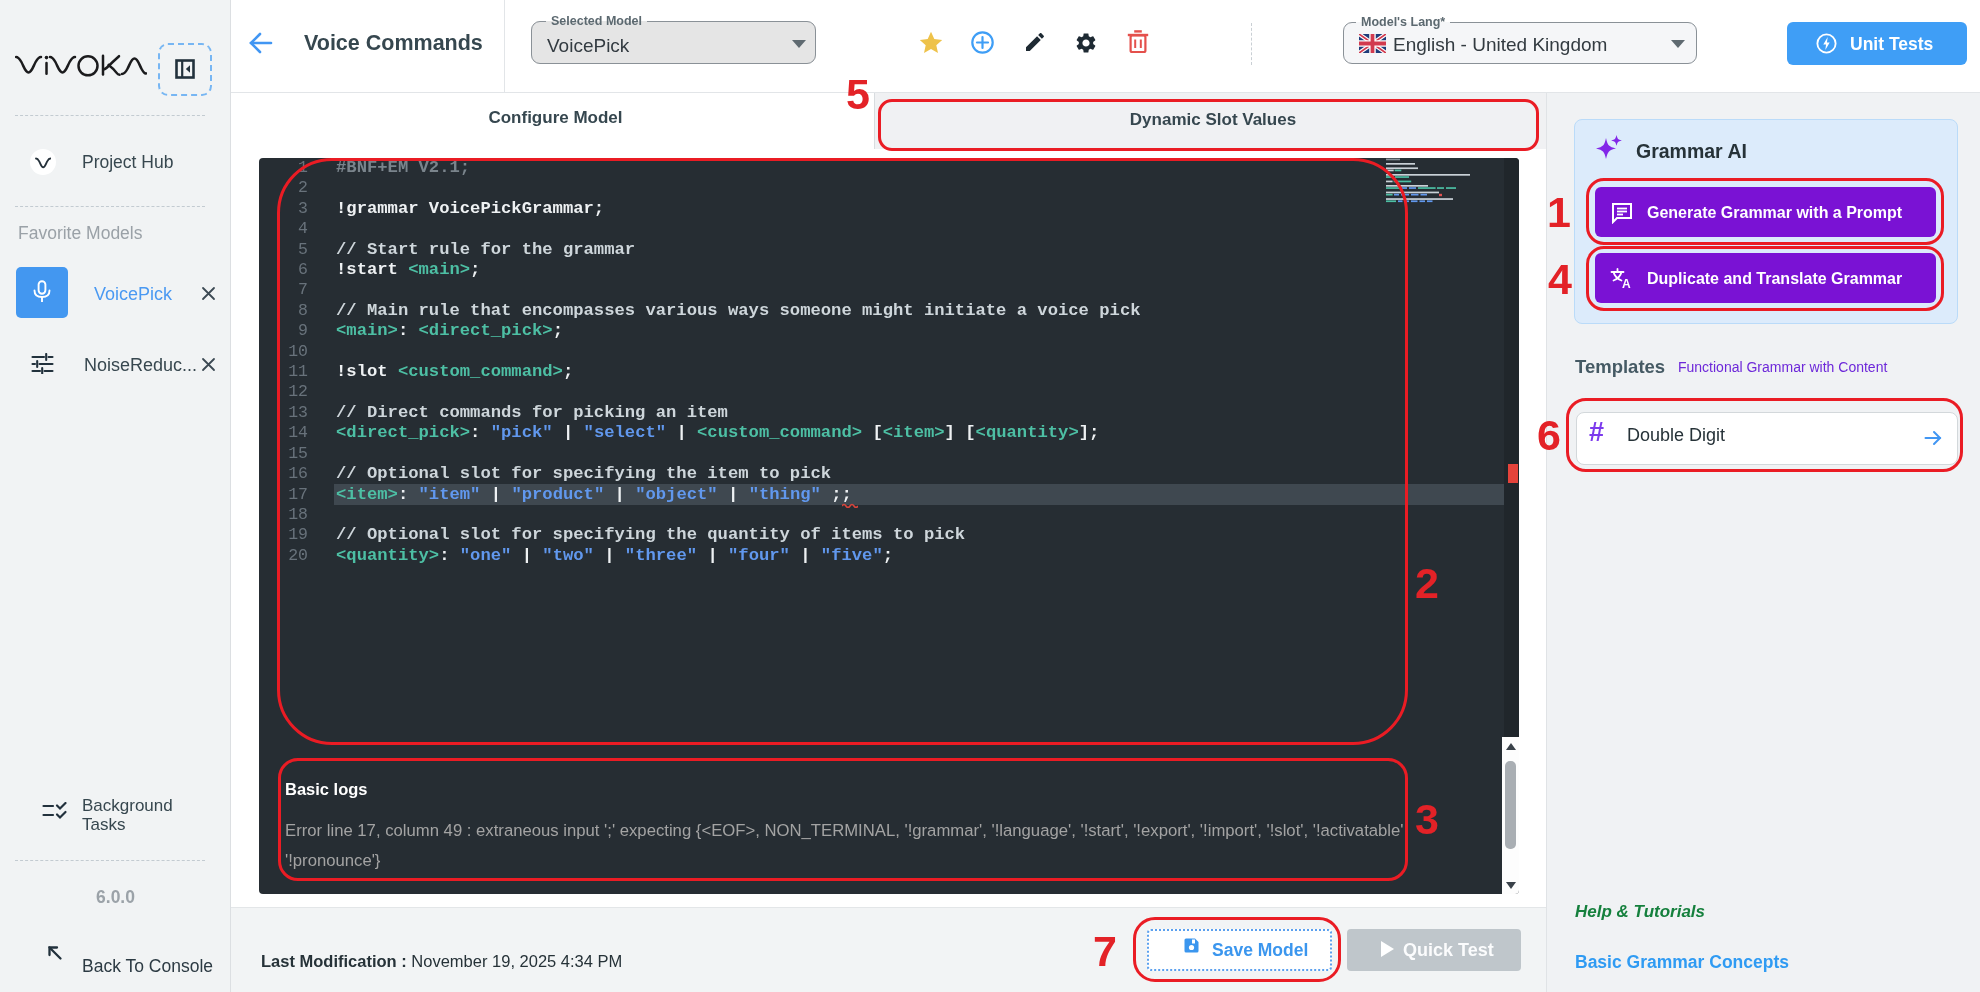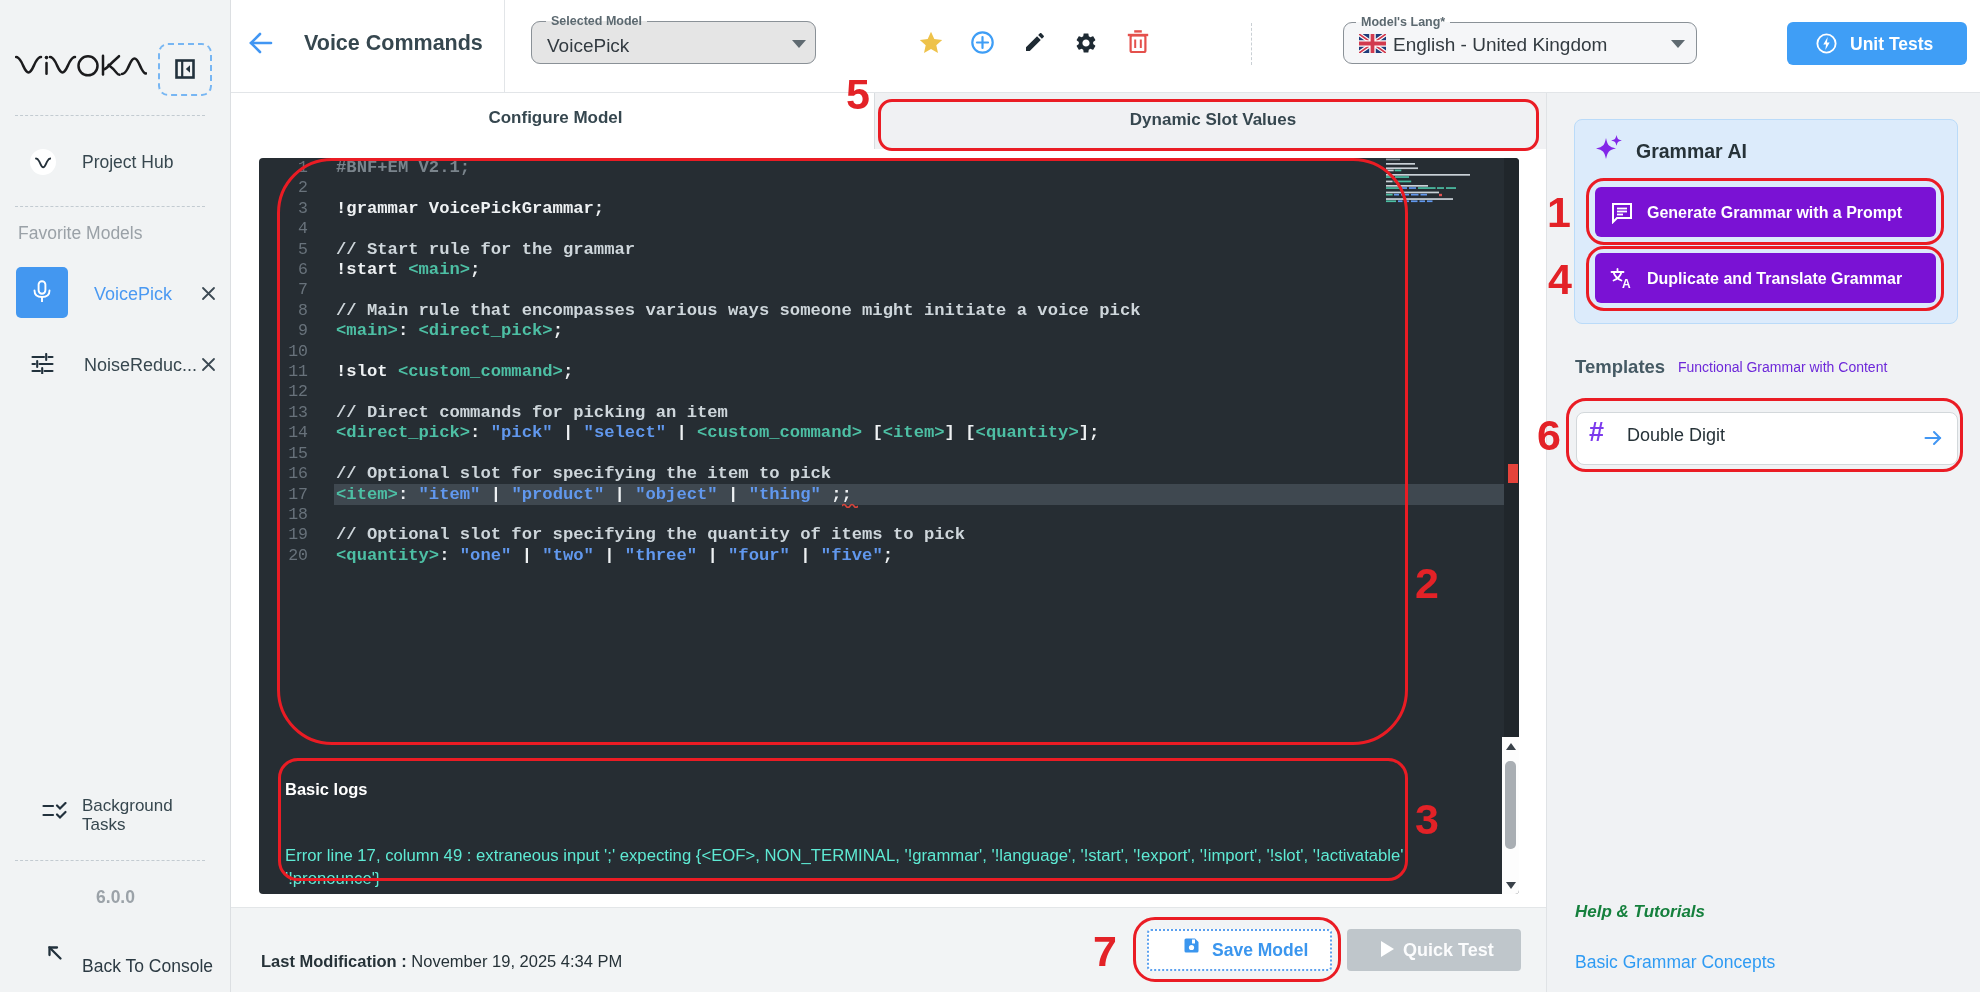--- a/index.html
+++ b/index.html
@@ -247,21 +247,21 @@
             <rect x="25" y="42.4" width="6.5" height="1.7" fill="#6198ee"></rect>
             <rect x="33.5" y="42.4" width="5.5" height="1.7" fill="#6198ee"></rect>
             <rect x="41" y="42.4" width="5.5" height="1.7" fill="#6198ee"></rect>
         </g>
       </svg>
 
       <div class="abs" style="left:1245px;top:0;width:15px;height:579px;background:#20262b;"></div>
       <div class="abs" style="left:1249px;top:306px;width:10px;height:19px;background:#e5433b;"></div>
 
       <div class="abs" style="left:26px;top:622px;font-size:16.5px;font-weight:bold;color:#fff;">Basic logs</div>
-      <div class="abs" style="left:26px;top:658px;width:1180px;font-size:16.7px;line-height:23px;color:#5eead4;margin-top:28px;">Error line 17, column 49 : extraneous input ';' expecting {&lt;EOF&gt;, NON_TERMINAL, '!grammar', '!language', '!start', '!export', '!import', '!slot', '!activatable',<br>'!pronounce'}</div>
+      <div class="abs" style="left:26px;top:658px;width:1180px;font-size:16.7px;line-height:30px;color:#a3a3a3;">Error line 17, column 49 : extraneous input ';' expecting {&lt;EOF&gt;, NON_TERMINAL, '!grammar', '!language', '!start', '!export', '!import', '!slot', '!activatable',<br>'!pronounce'}</div>
 
       <div class="abs" style="left:1243px;top:579px;width:17px;height:157px;background:#fdfdfd;"></div>
       <div class="abs" style="left:1246px;top:603px;width:11px;height:88px;background:#a9aeb3;border-radius:5px;"></div>
       <div class="abs" style="left:1247px;top:585px;width:0;height:0;border-left:5px solid transparent;border-right:5px solid transparent;border-bottom:7px solid #394149;"></div>
       <div class="abs" style="left:1247px;top:724px;width:0;height:0;border-left:5px solid transparent;border-right:5px solid transparent;border-top:7px solid #394149;"></div>
     </div>
 
     <div class="abs" style="left:0;top:814px;width:1315px;height:85px;background:#f2f4f5;border-top:1px solid #e3e6e8;"></div>
     <div class="abs" style="left:30px;top:859px;font-size:16.5px;color:#263238;"><b>Last Modification :</b> November 19, 2025 4:34 PM</div>
 
@@ -314,21 +314,21 @@
     <div class="abs" style="left:42px;top:324px;font-size:27px;font-weight:bold;color:#7c3aed;">#</div>
     <div class="abs" style="left:80px;top:332px;font-size:18px;color:#263238;">Double Digit</div>
     <svg class="abs" style="left:377px;top:337px;" width="18" height="16" viewBox="0 0 18 16">
       <g stroke="#4196f3" stroke-width="2" fill="none" stroke-linecap="round">
         <line x1="1.5" y1="8" x2="16" y2="8"></line>
         <path d="M10 2 L16 8 L10 14"></path>
       </g>
     </svg>
 
     <div class="abs" style="left:28px;top:809px;font-size:17px;font-weight:bold;color:#15803d;font-style:italic;">Help &amp; Tutorials</div>
-    <div class="abs" style="left:28px;top:859px;font-size:17.5px;color:#2f9bf3;">Basic Grammar Concepts</div>
+    <div class="abs" style="left:28px;top:859px;font-size:17.5px;color:#2f9bf3;font-weight:bold;">Basic Grammar Concepts</div>
   </div>
 
   <div class="ann" style="left:878px;top:99px;width:661px;height:52px;border-radius:14px;border-width:3px;"></div>
   <div class="annum" style="left:846px;top:70px;font-size:43px;">5</div>
 
   <div class="ann" style="left:277px;top:158px;width:1131px;height:587px;border-radius:55px;border-width:3px;"></div>
   <div class="annum" style="left:1415px;top:559px;font-size:43px;">2</div>
 
   <div class="ann" style="left:278px;top:758px;width:1130px;height:123px;border-radius:20px;border-width:3px;"></div>
   <div class="annum" style="left:1415px;top:795px;font-size:43px;">3</div>

